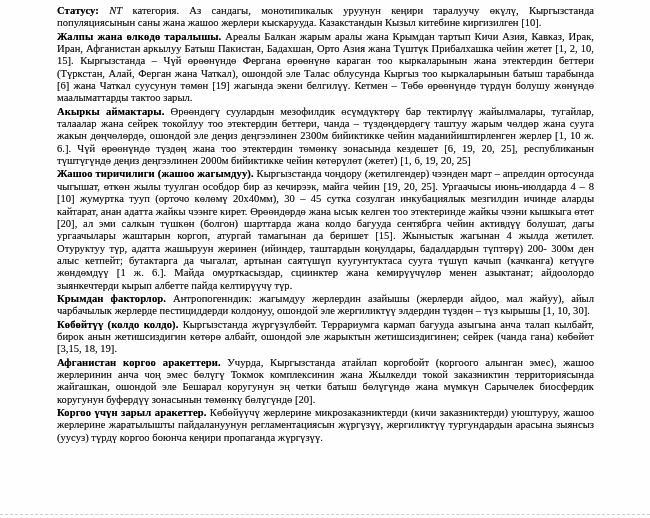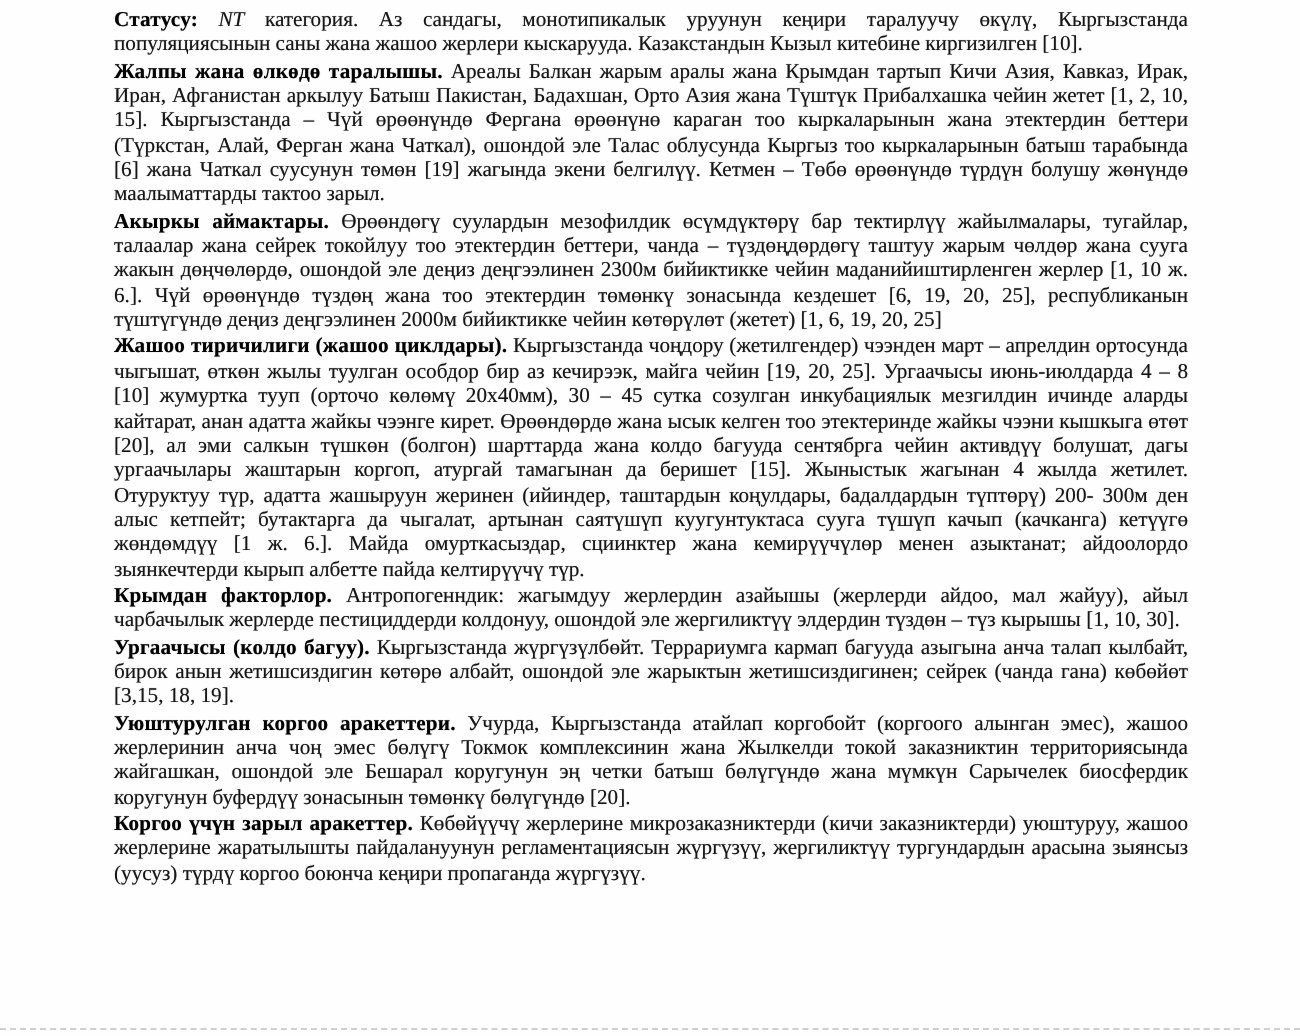--- a/index.html
+++ b/index.html
@@ -73,36 +73,36 @@
       <span>Ареалы Балкан жарым аралы жана Крымдан тартып Кичи Азия, Кавказ, Ирак, Иран, Афганистан аркылуу Батыш Пакистан, Бадахшан, Орто Азия жана Түштүк Прибалхашка чейин жетет [1, 2, 10, 15]. Кыргызстанда – Чүй өрөөнүндө Фергана өрөөнүнө караган тоо кыркаларынын жана этектердин беттери (Түркстан, Алай, Ферган жана Чаткал), ошондой эле Талас облусунда Кыргыз тоо кыркаларынын батыш тарабында [6] жана Чаткал суусунун төмөн [19] жагында экени белгилүү. Кетмен – Төбө өрөөнүндө түрдүн болушу жөнүндө маалыматтарды тактоо зарыл.</span>
     </p>
 
     <p>
       <span class="lead">Акыркы аймактары.</span>
       <span>Өрөөндөгү суулардын мезофилдик өсүмдүктөрү бар тектирлүү жайылмалары, тугайлар, талаалар жана сейрек токойлуу тоо этектердин беттери, чанда – түздөңдөрдөгү таштуу жарым чөлдөр жана сууга жакын дөңчөлөрдө, ошондой эле деңиз деңгээлинен 2300м бийиктикке чейин маданийиштирленген жерлер [1, 10 ж. 6.]. Чүй өрөөнүндө түздөң жана тоо этектердин төмөнкү зонасында кездешет [6, 19, 20, 25], республиканын түштүгүндө деңиз деңгээлинен 2000м бийиктикке чейин көтөрүлөт (жетет) [1, 6, 19, 20, 25]</span>
     </p>
 
 
     <p>
-      <span class="lead">Жашоо тиричилиги (жашоо циклдары).</span>
+      <span class="lead">Жашоо тиричилиги (жашоо жагымдуу).</span>
       <span>Кыргызстанда чоңдору (жетилгендер) чээнден март – апрелдин ортосунда чыгышат, өткөн жылы туулган особдор бир аз кечирээк, майга чейин [19, 20, 25]. Ургаачысы июнь-июлдарда 4 – 8 [10] жумуртка тууп (орточо көлөмү 20х40мм), 30 – 45 сутка созулган инкубациялык мезгилдин ичинде аларды кайтарат, анан адатта жайкы чээнге кирет. Өрөөндөрдө жана ысык келген тоо этектеринде жайкы чээни кышкыга өтөт [20], ал эми салкын түшкөн (болгон) шарттарда жана колдо багууда сентябрга чейин активдүү болушат, дагы ургаачылары жаштарын коргоп, атургай тамагынан да беришет [15]. Жыныстык жагынан 4 жылда жетилет. Отуруктуу түр, адатта жашыруун жеринен (ийиндер, таштардын коңулдары, бадалдардын түптөрү) 200- 300м ден алыс кетпейт; бутактарга да чыгалат, артынан саятүшүп куугунтуктаса сууга түшүп качып (качканга) кетүүгө жөндөмдүү [1 ж. 6.]. Майда омурткасыздар, сциинктер жана кемирүүчүлөр менен азыктанат; айдоолордо зыянкечтерди кырып албетте пайда келтирүүчү түр.</span>
     </p>
 
     <p>
       <span class="lead">Крымдан факторлор.</span>
       <span>Антропогенндик: жагымдуу жерлердин азайышы (жерлерди айдоо, мал жайуу), айыл чарбачылык жерлерде пестициддерди колдонуу, ошондой эле жергиликтүү элдердин түздөн – түз кырышы [1, 10, 30].</span>
     </p>
 
     <p>
-      <span class="lead">Ургаачысы (колдо багуу).</span>
+      <span class="lead">Көбөйтүү (колдо колдо).</span>
       <span>Кыргызстанда жүргүзүлбөйт. Террариумга кармап багууда азыгына анча талап кылбайт, бирок анын жетишсиздигин көтөрө албайт, ошондой эле жарыктын жетишсиздигинен; сейрек (чанда гана) көбөйөт [3,15, 18, 19].</span>
     </p>
 
     <p>
-      <span class="lead">Уюштурулган коргоо аракеттери.</span>
+      <span class="lead">Афганистан коргоо аракеттери.</span>
       <span>Учурда, Кыргызстанда атайлап коргобойт (коргоого алынган эмес), жашоо жерлеринин анча чоң эмес бөлүгү Токмок комплексинин жана Жылкелди токой заказниктин территориясында жайгашкан, ошондой эле Бешарал коругунун эң четки батыш бөлүгүндө жана мүмкүн Сарычелек биосфердик коругунун буфердүү зонасынын төмөнкү бөлүгүндө [20].</span>
     </p>
 
     <p>
       <span class="lead">Коргоо үчүн зарыл аракеттер.</span>
       <span>Көбөйүүчү жерлерине микрозаказниктерди (кичи заказниктерди) уюштуруу, жашоо жерлерине жаратылышты пайдалануунун регламентациясын жүргүзүү, жергиликтүү тургундардын арасына зыянсыз (уусуз) түрдү коргоо боюнча кеңири пропаганда жүргүзүү.</span>
     </p>
 
   </div>
 

